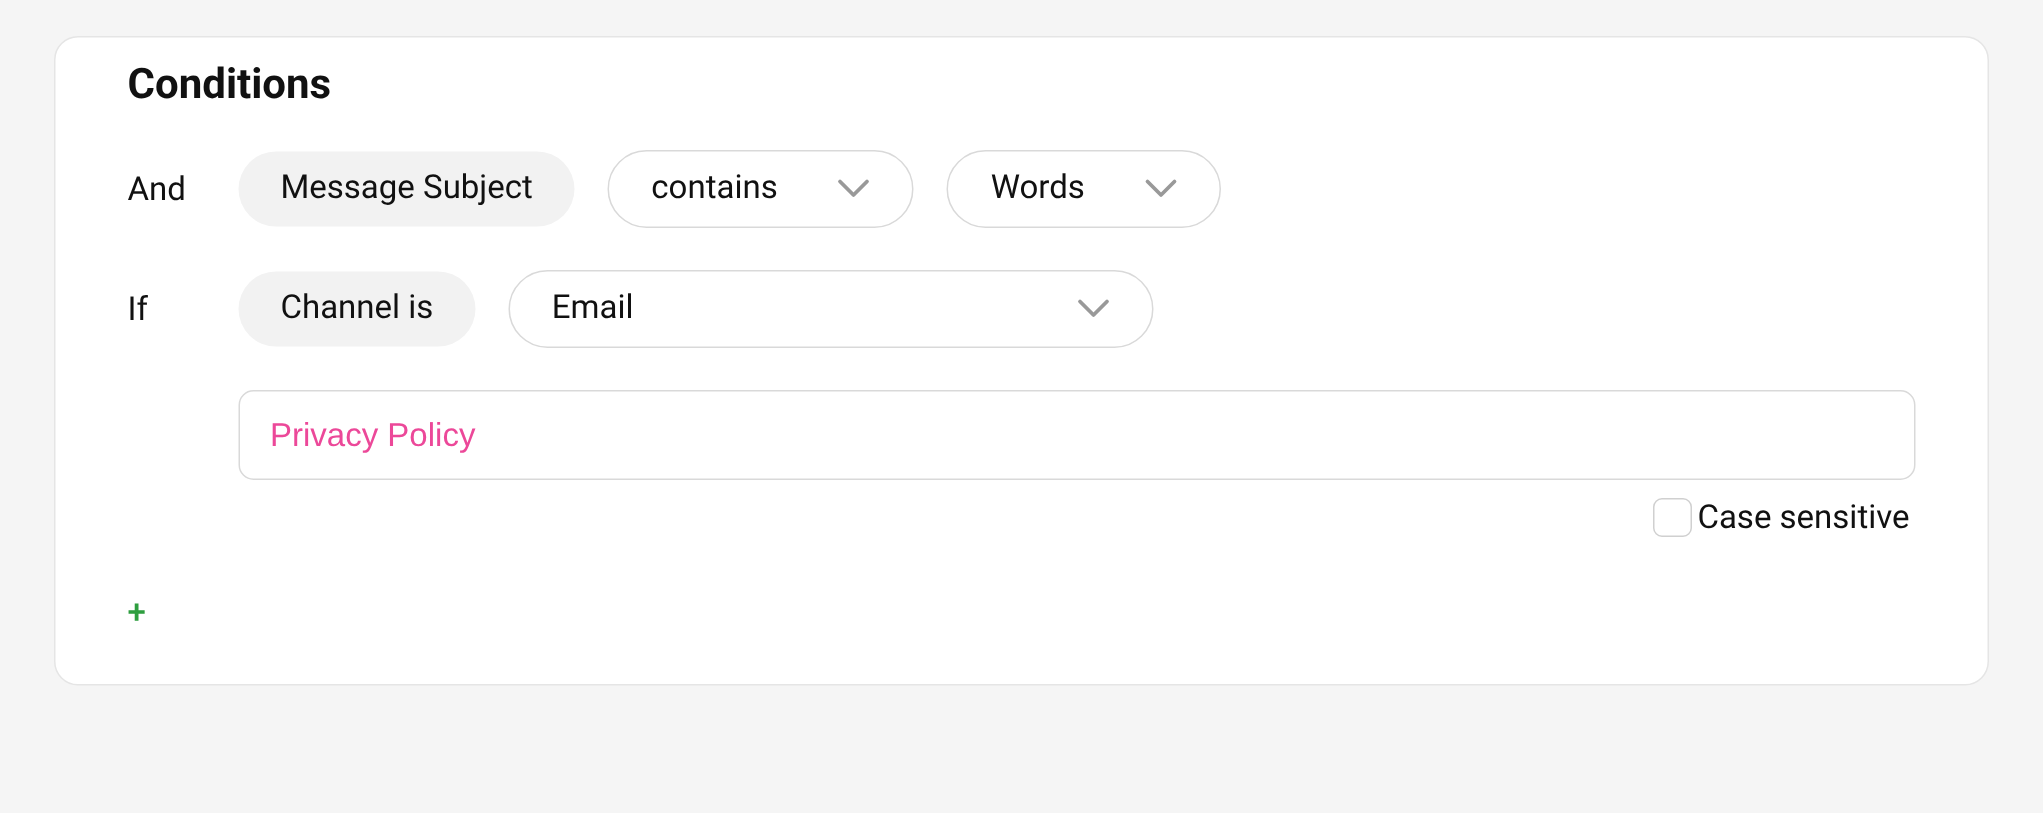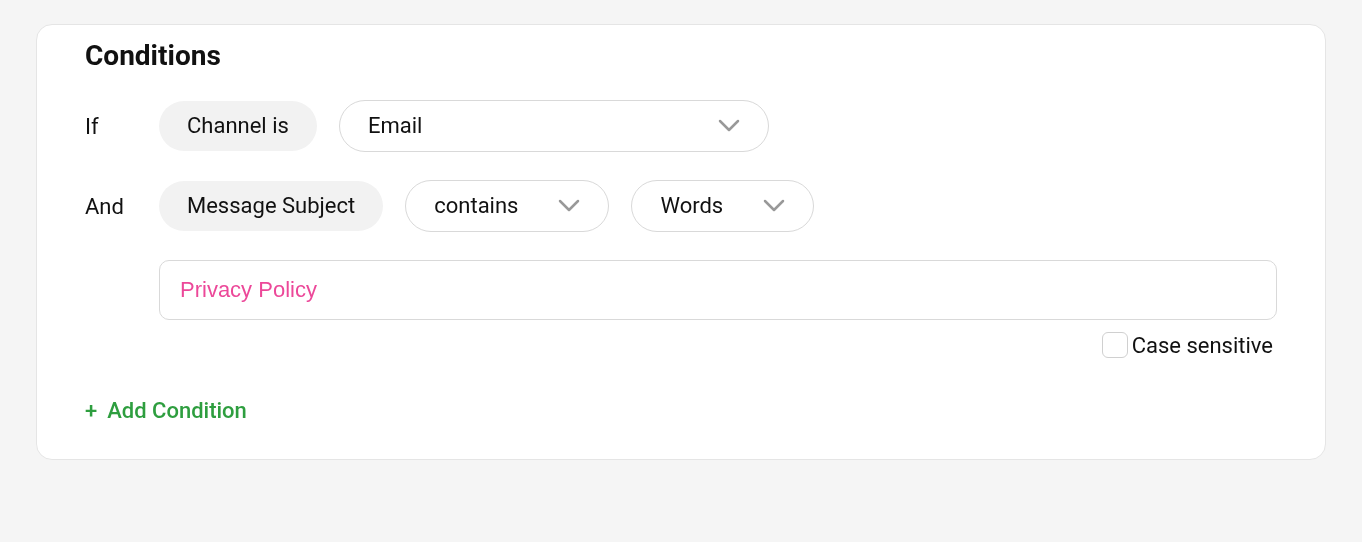--- a/index.html
+++ b/index.html
@@ -121,36 +121,20 @@
     }
   </style>
 </head>
 <body>
 
 <div class="card">
   <h2 class="title">Conditions</h2>
 
   
   <div class="row">
-    <span class="conj-label">If</span>
-    <span class="pill pill-grey">
-      <span>Channel is</span>
-    </span>
-    <span class="pill pill-outline pill-dropdown wide">
-      <span>Email</span>
-      <span class="chevron">
-        <svg width="22" height="14" viewBox="0 0 22 14" fill="none">
-            <path d="M2 2L11 11L20 2" stroke="#999" stroke-width="2.5" stroke-linecap="round" stroke-linejoin="round"></path>
-          </svg>
-      </span>
-    </span>
-  </div>
-
-  
-  <div class="row">
     <span class="conj-label">And</span>
     <span class="pill pill-grey">
       <span>Message Subject</span>
     </span>
     <span class="pill pill-outline pill-dropdown">
       <span>contains</span>
       <span class="chevron">
         <svg width="22" height="14" viewBox="0 0 22 14" fill="none">
             <path d="M2 2L11 11L20 2" stroke="#999" stroke-width="2.5" stroke-linecap="round" stroke-linejoin="round"></path>
           </svg>
@@ -160,28 +144,43 @@
       <span>Words</span>
       <span class="chevron">
         <svg width="22" height="14" viewBox="0 0 22 14" fill="none">
             <path d="M2 2L11 11L20 2" stroke="#999" stroke-width="2.5" stroke-linecap="round" stroke-linejoin="round"></path>
           </svg>
       </span>
     </span>
   </div>
 
   
+  <div class="row">
+    <span class="conj-label">If</span>
+    <span class="pill pill-grey">
+      <span>Channel is</span>
+    </span>
+    <span class="pill pill-outline pill-dropdown wide">
+      <span>Email</span>
+      <span class="chevron">
+        <svg width="22" height="14" viewBox="0 0 22 14" fill="none">
+            <path d="M2 2L11 11L20 2" stroke="#999" stroke-width="2.5" stroke-linecap="round" stroke-linejoin="round"></path>
+          </svg>
+      </span>
+    </span>
+  </div>
+
+  
   <div class="text-input-wrap">
     <input type="text" class="text-input" value="Privacy Policy" style="">
   </div>
 
   
   <div class="checkbox-row">
     <span class="checkbox"></span>
     <span class="checkbox-label">Case sensitive</span>
   </div>
 
   
   <div class="add-link">
     <span class="plus">+</span>
-    <span>Add Condition</span>
   </div>
 </div>
 
 </body></html>

